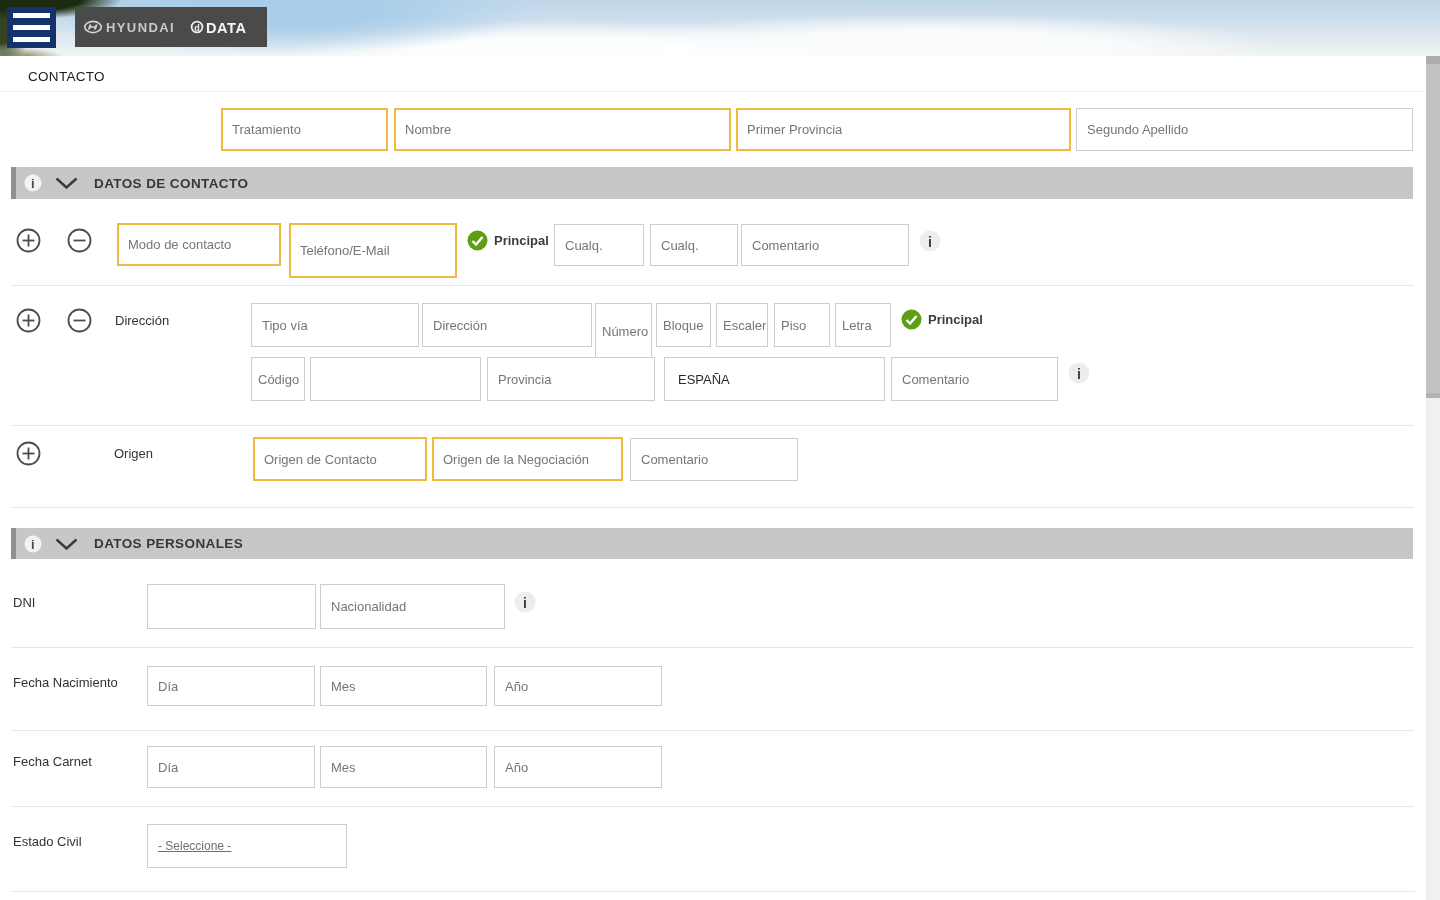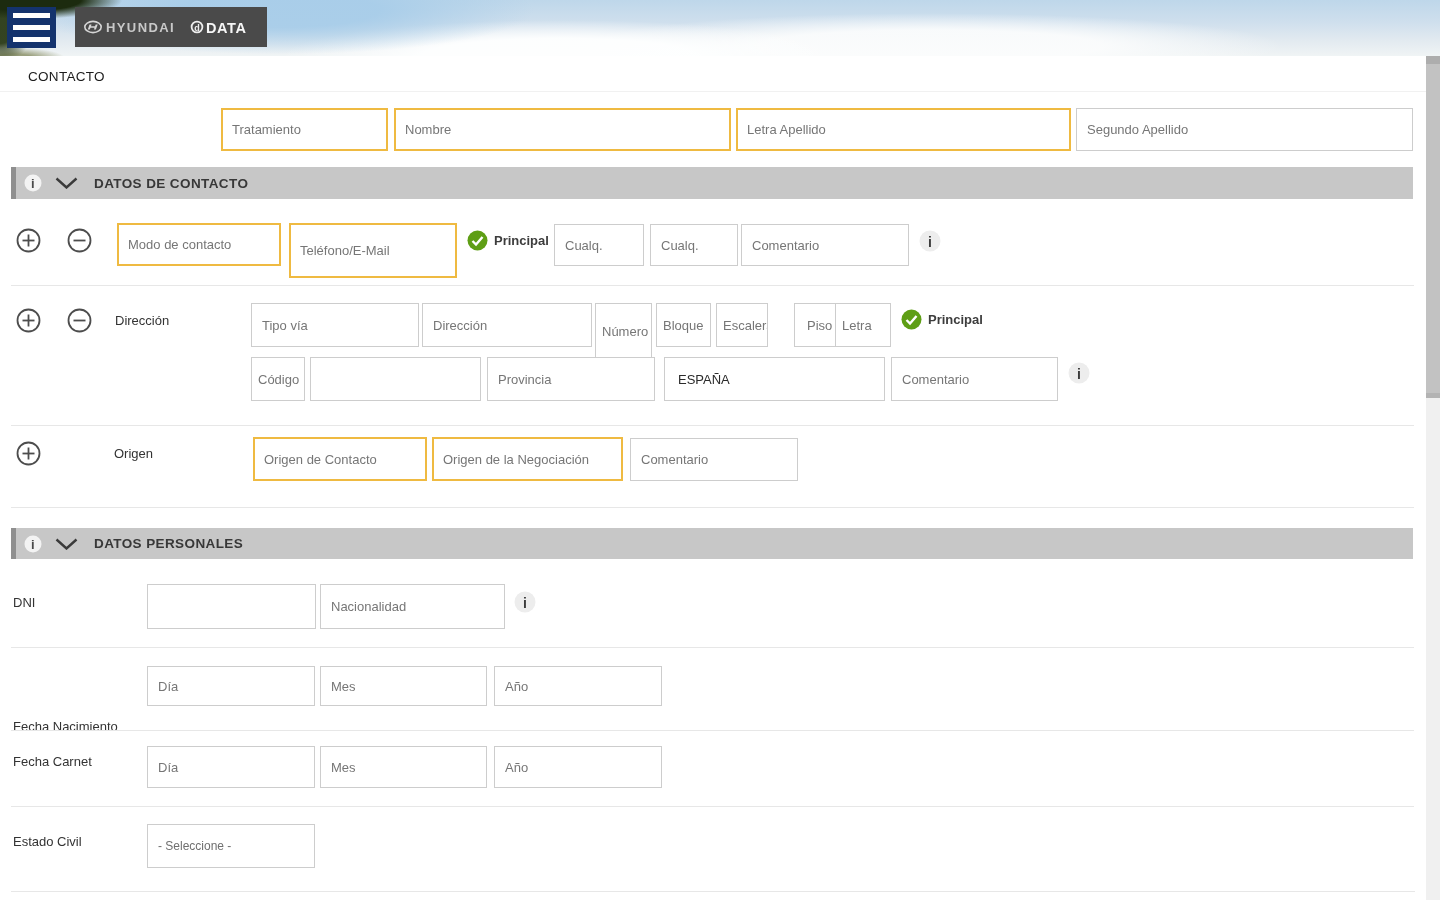--- a/index.html
+++ b/index.html
@@ -69,21 +69,21 @@
   </div>
 
   <div id="sb-track"></div>
   <div id="sb-thumb"></div>
 
   <div class="lbl" style="left:28px; top:69px; font-weight:normal; font-size:13.5px; color:#1c1c1c; letter-spacing:0.3px;">CONTACTO</div>
   <div style="position:absolute; left:0; top:91px; width:1426px; height:1px; background:#f1f1f1;"></div>
 
   <div class="inp req" style="left:221px; top:108px; width:167px; height:43px;">Tratamiento</div>
   <div class="inp req" style="left:394px; top:108px; width:337px; height:43px;">Nombre</div>
-  <div class="inp req" style="left:736px; top:108px; width:335px; height:43px;">Letra Apellido</div>
+  <div class="inp req" style="left:736px; top:108px; width:335px; height:43px;">Primer Provincia</div>
   <div class="inp" style="left:1076px; top:108px; width:337px; height:43px;">Segundo Apellido</div>
 
   <div class="sbar" style="top:167px;">
     <svg class="info" width="20" height="20" style="position:static; margin-left:7px;" viewBox="0 0 20 20">
         <circle cx="10" cy="10" r="8.5" fill="#f3f3f3"></circle>
         <text x="10" y="15" text-anchor="middle" font-family="Liberation Sans, sans-serif" font-size="13" font-weight="bold" fill="#4a4a4a">i</text>
       </svg>
     <svg class="chev" width="23" height="12" style="position:static;" viewBox="0 0 23 12">
         <polyline points="1.5,1.5 11.5,10.5 21.5,1.5" fill="none" stroke="#3a3a3a" stroke-width="2.4"></polyline>
       </svg>
@@ -126,21 +126,21 @@
       <circle cx="12.5" cy="12.5" r="11" fill="none" stroke="#4d4d4d" stroke-width="1.8"></circle>
       <line x1="6.5" y1="12.5" x2="18.5" y2="12.5" stroke="#4d4d4d" stroke-width="1.8"></line>
     </svg>
   <div class="lbl" style="left:115px; top:313px;">Dirección</div>
 
   <div class="inp" style="left:251px; top:303px; width:168px; height:44px;">Tipo vía</div>
   <div class="inp" style="left:422px; top:303px; width:170px; height:44px;">Dirección</div>
   <div class="inp" style="left:595px; top:303px; width:57px; height:56px; padding:0 6px;">Número</div>
   <div class="inp" style="left:656px; top:303px; width:55px; height:44px; padding:0 6px;">Bloque</div>
   <div class="inp" style="left:716px; top:303px; width:52px; height:44px; padding:0 6px;">Escalera</div>
-  <div class="inp" style="left:774px; top:303px; width:56px; height:44px; padding:0 12px;margin-left:20px;">Piso</div>
+  <div class="inp" style="left:774px; top:303px; width:56px; height:44px; padding:0 6px;">Piso</div>
   <div class="inp" style="left:835px; top:303px; width:56px; height:44px; padding:16px 6px;">Letra</div>
   <svg class="icon" style="left:901px; top:309px;" width="21" height="21" viewBox="0 0 21 21">
       <circle cx="10.5" cy="10.5" r="10" fill="#5e9e15"></circle>
       <polyline points="5.5,11 9,14.5 15.5,7" fill="none" stroke="#fff" stroke-width="2.4"></polyline>
     </svg>
   <div class="lbl" style="left:928px; top:312px; font-weight:bold; color:#3d3d3d;">Principal</div>
 
   <div class="inp" style="left:251px; top:357px; width:54px; height:44px; padding:0 6px;">Código</div>
   <div class="inp" style="left:310px; top:357px; width:171px; height:44px;"></div>
   <div class="inp" style="left:487px; top:357px; width:168px; height:44px;">Provincia</div>
@@ -179,32 +179,32 @@
   <div class="lbl" style="left:13px; top:595px;">DNI</div>
   <div class="inp" style="left:147px; top:584px; width:169px; height:45px;"></div>
   <div class="inp" style="left:320px; top:584px; width:185px; height:45px;">Nacionalidad</div>
   <svg class="icon" style="left:514px; top:591px;" width="22" height="22" viewBox="0 0 22 22">
       <circle cx="11" cy="11" r="10.5" fill="#ededed"></circle>
       <text x="11" y="16.5" text-anchor="middle" font-family="Liberation Sans, sans-serif" font-size="14" font-weight="bold" fill="#3c3c3c">i</text>
     </svg>
 
   <div class="sep" style="top:647px;"></div>
 
-  <div class="lbl" style="left:13px; top:675px;margin-top:44px;">Fecha Nacimiento</div>
+  <div class="lbl" style="left:13px; top:675px;">Fecha Nacimiento</div>
   <div class="inp" style="left:147px; top:666px; width:168px; height:40px;">Día</div>
   <div class="inp" style="left:320px; top:666px; width:167px; height:40px;">Mes</div>
   <div class="inp" style="left:494px; top:666px; width:168px; height:40px;">Año</div>
 
   <div class="sep" style="top:730px;"></div>
 
   <div class="lbl" style="left:13px; top:754px;">Fecha Carnet</div>
   <div class="inp" style="left:147px; top:746px; width:168px; height:42px;">Día</div>
   <div class="inp" style="left:320px; top:746px; width:167px; height:42px;">Mes</div>
   <div class="inp" style="left:494px; top:746px; width:168px; height:42px;">Año</div>
 
   <div class="sep" style="top:806px;"></div>
 
   <div class="lbl" style="left:13px; top:834px;">Estado Civil</div>
-  <div class="inp" style="left:147px; top:824px; width:168px; height:44px; font-size:12px; color:#6f6f6f;">- Seleccione -</div>
+  <div class="inp" style="left:147px; top:824px; width:200px; height:44px; font-size:12px; color:#6f6f6f;text-decoration:underline;">- Seleccione -</div>
 
   <div class="sep" style="top:891px; width:1404px;"></div>
 
 </div>
 
 </body></html>

